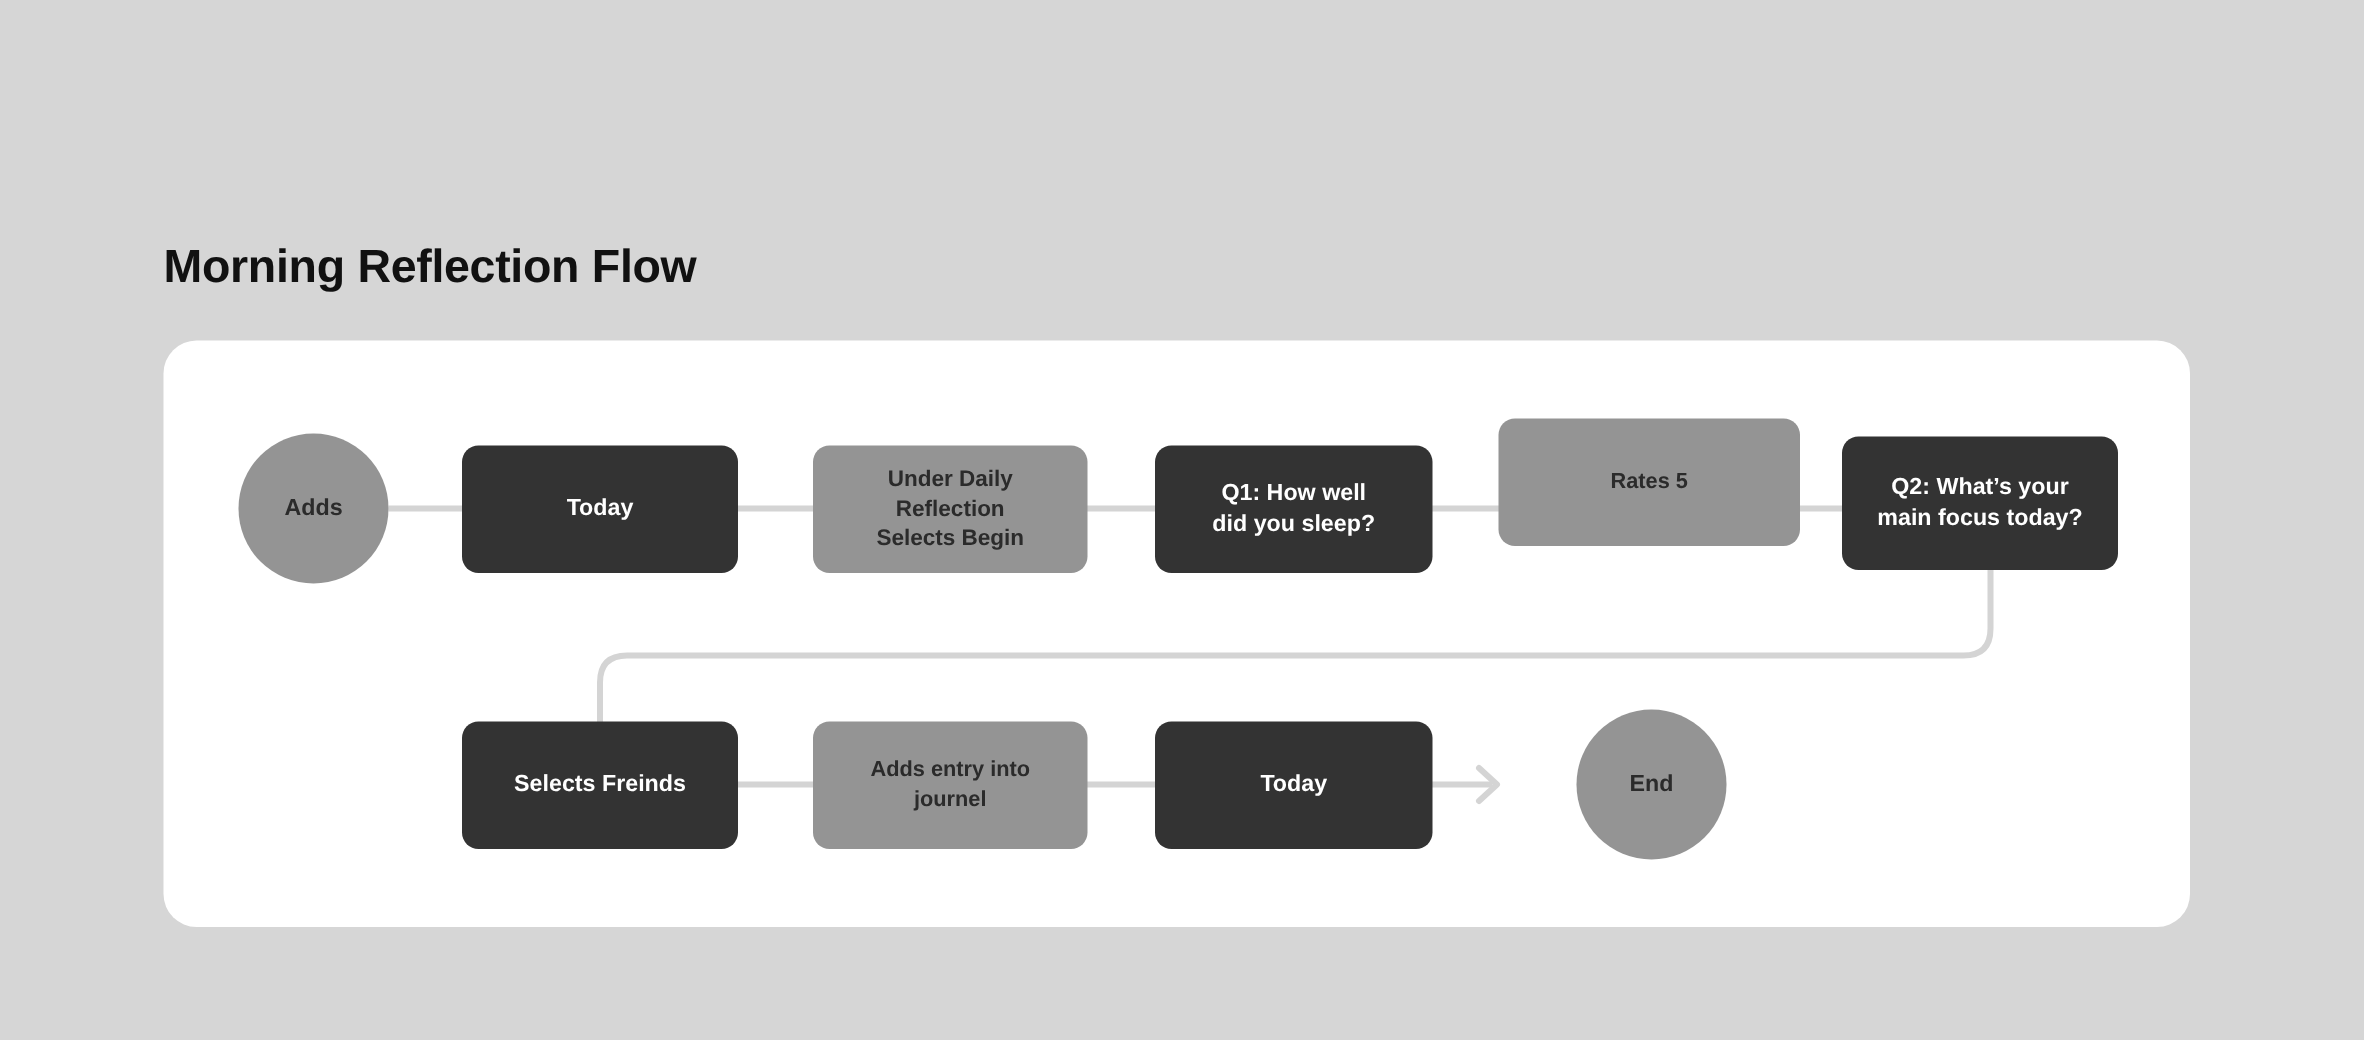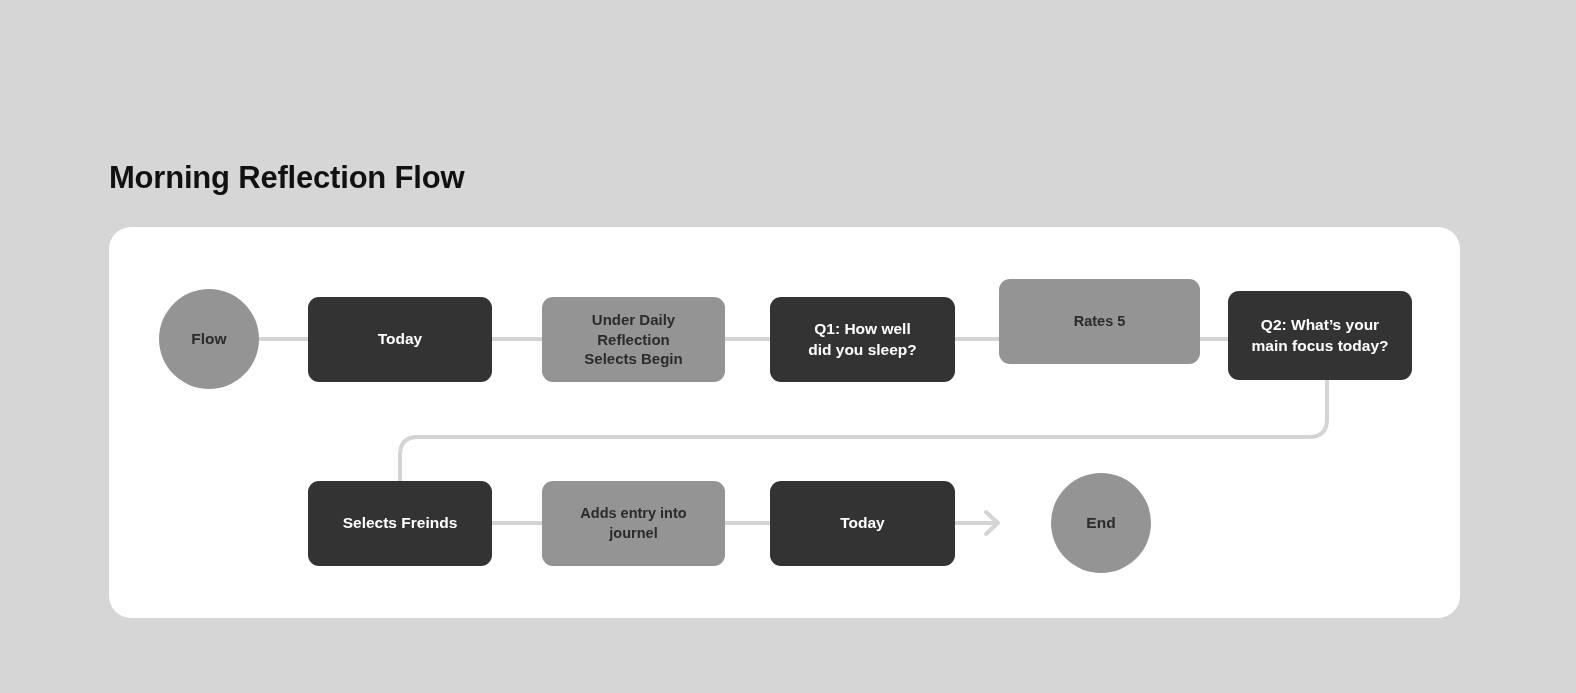--- a/index.html
+++ b/index.html
@@ -111,21 +111,21 @@
       <line x1="380" y1="296" x2="437" y2="296" stroke="#d4d4d4" stroke-width="4"></line>
       <line x1="614" y1="296" x2="663" y2="296" stroke="#d4d4d4" stroke-width="4"></line>
 
       <g>
         <line x1="845" y1="296" x2="886" y2="296" stroke="#d4d4d4" stroke-width="4"></line>
         <polyline points="877,285 889,296 877,307" fill="none" stroke="#d4d4d4" stroke-width="4" stroke-linecap="round" stroke-linejoin="round"></polyline>
       </g>
     </svg>
 
     <div class="node node-circle node-gray fs-15" style="left:50px; top:62px; width:100px; height:100px;">
-      <span class="node-label">Flow</span>
+      <span class="node-label">Adds</span>
     </div>
 
     <div class="node node-rect node-dark fs-15" style="left:199px; top:70px; width:184px; height:85px;">
       <span class="node-label">Today</span>
     </div>
 
     <div class="node node-rect node-gray fs-13" style="left:433px; top:70px; width:183px; height:85px;">
       <span class="node-label">Under Daily Reflection
 Selects Begin</span>
     </div>

